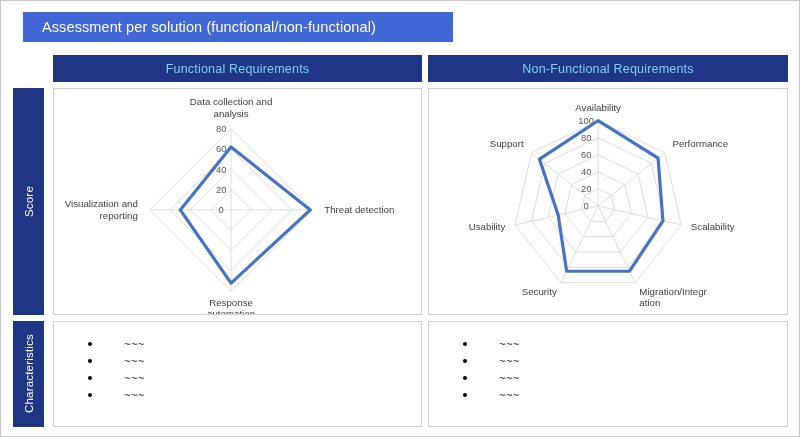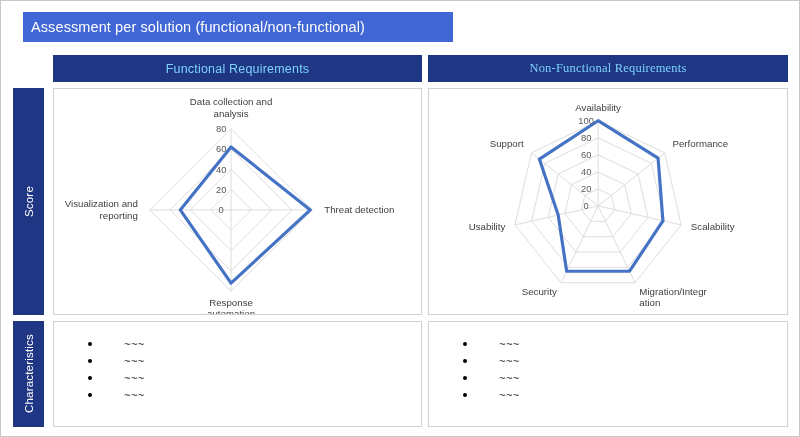--- a/index.html
+++ b/index.html
@@ -21,21 +21,21 @@
   
   #title-bar {
     position: absolute;
     left: 22px;
     top: 11px;
     width: 430px;
     height: 30px;
     background: #4166d5;
     display: flex;
     align-items: center;
-    padding-left: 8px;
+    padding-left: 19px;
     box-sizing: border-box;
   }
   #title-bar .title-text {
     color: #ffffff;
     font-size: 14.5px;
     letter-spacing: 0.1px;
     white-space: nowrap;
   }
 
   
@@ -49,21 +49,21 @@
     justify-content: center;
     box-sizing: border-box;
   }
   .col-header .col-header-text {
     color: #7dd3fc;
     font-size: 12.5px;
     letter-spacing: 0.2px;
     white-space: nowrap;
   }
   #col-header-functional { left: 52px;  width: 369px; }
-  #col-header-nonfunctional { left: 427px; width: 360px; font-family: Liberation Serif, serif; }
+  #col-header-nonfunctional { left: 427px; width: 360px; }
 
   
   .row-label {
     position: absolute;
     left: 12px;
     width: 31px;
     background: #1f3685;
     display: flex;
     align-items: center;
     justify-content: center;

